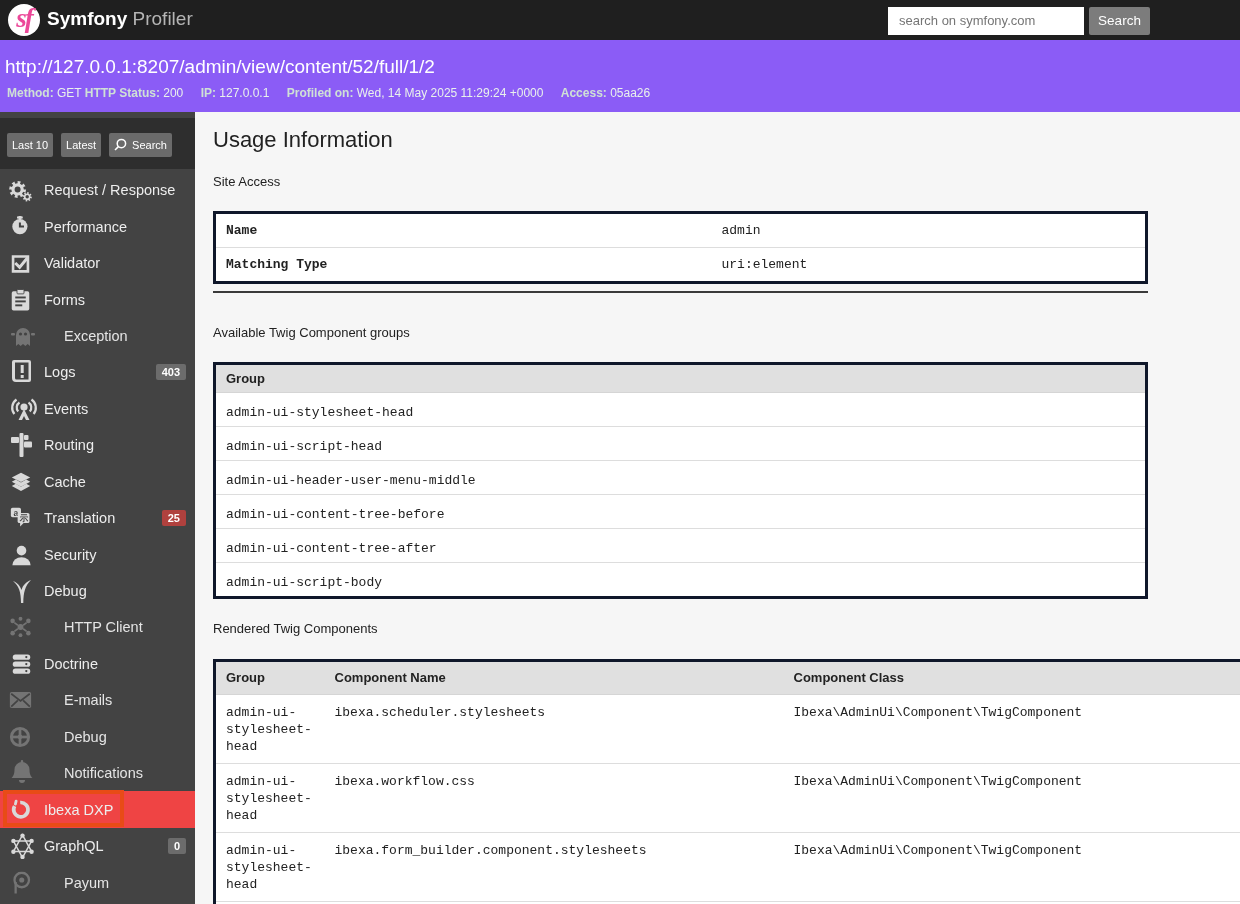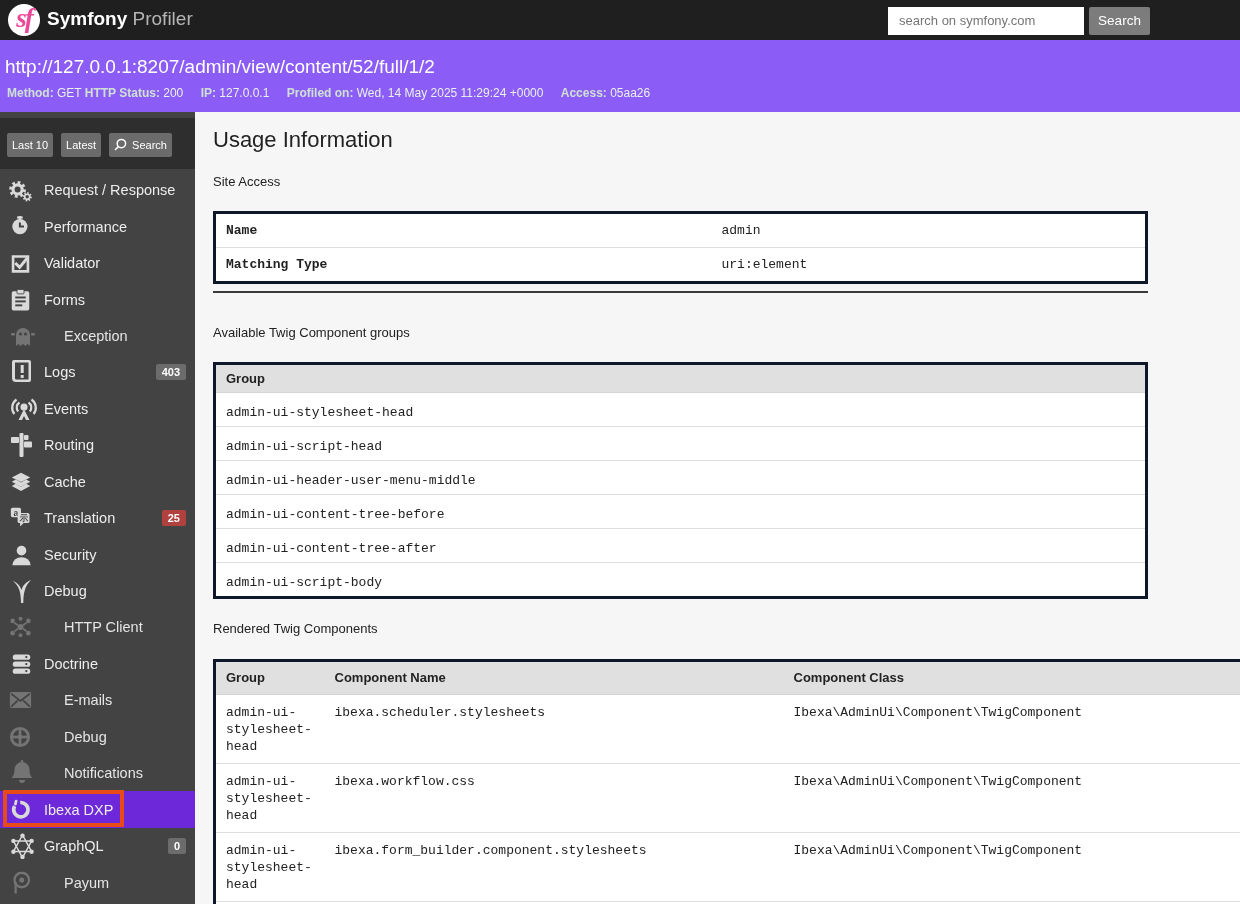--- a/index.html
+++ b/index.html
@@ -22,21 +22,21 @@
 .sidebar { position:absolute; left:0; top:112px; width:195px; height:792px; background:#434343; z-index:20; }
 .shortcuts { height:51px; background:#2e2e2e; padding:15px 0 0 7px; white-space:nowrap;margin-top:6px; }
 .sbtn { display:inline-block; background:#6b6b6b; color:#fff; font-size:11px; height:24px; line-height:24px; padding:0 5px; border-radius:2px; margin-right:8px; vertical-align:top; }
 .menu { list-style:none; }
 .menu li { position:relative; height:36.45px; }
 .menu li .lbl { position:absolute; left:44px; top:50%; transform:translateY(-50%); font-size:14.5px; color:#ededed; }
 .menu li.dim .lbl { color:#e5e5e5;margin-left:20px; }
 .menu li svg { position:absolute; left:10px; top:50%; transform:translateY(-50%); }
 .menu li .badge { position:absolute; right:9px; top:50%; transform:translateY(-50%); background:#6c6c6c; color:#fff; font-size:11px; font-weight:bold; padding:2px 6px; border-radius:2px; }
 .menu li .badge.red { background:#b0413e; }
-.menu li.sel { background:#6d28d9; }
+.menu li.sel { background:#ef4444; }
 .hilite { position:absolute; left:3px; top:-1px; width:121px; height:37px; border:4px solid #e84b17; }
 .ic { fill:#d9d9d9; }
 .dim .ic { fill:#747474; }
 .ics { stroke:#d9d9d9; fill:none; }
 .dim .ics { stroke:#747474; }
 
 .main { position:absolute; left:195px; top:112px; width:1045px; height:792px; background:#f6f6f6; }
 h2 { font-size:22px; font-weight:normal; color:#222; position:absolute; left:18px; top:125px; }
 .h3 { font-size:13px; font-weight:normal; color:#222; position:absolute; left:18px; }
 table { border-collapse:collapse; background:#fff; font-size:13px; color:#222; position:absolute; left:18px; border:3px solid #0f172a; }

